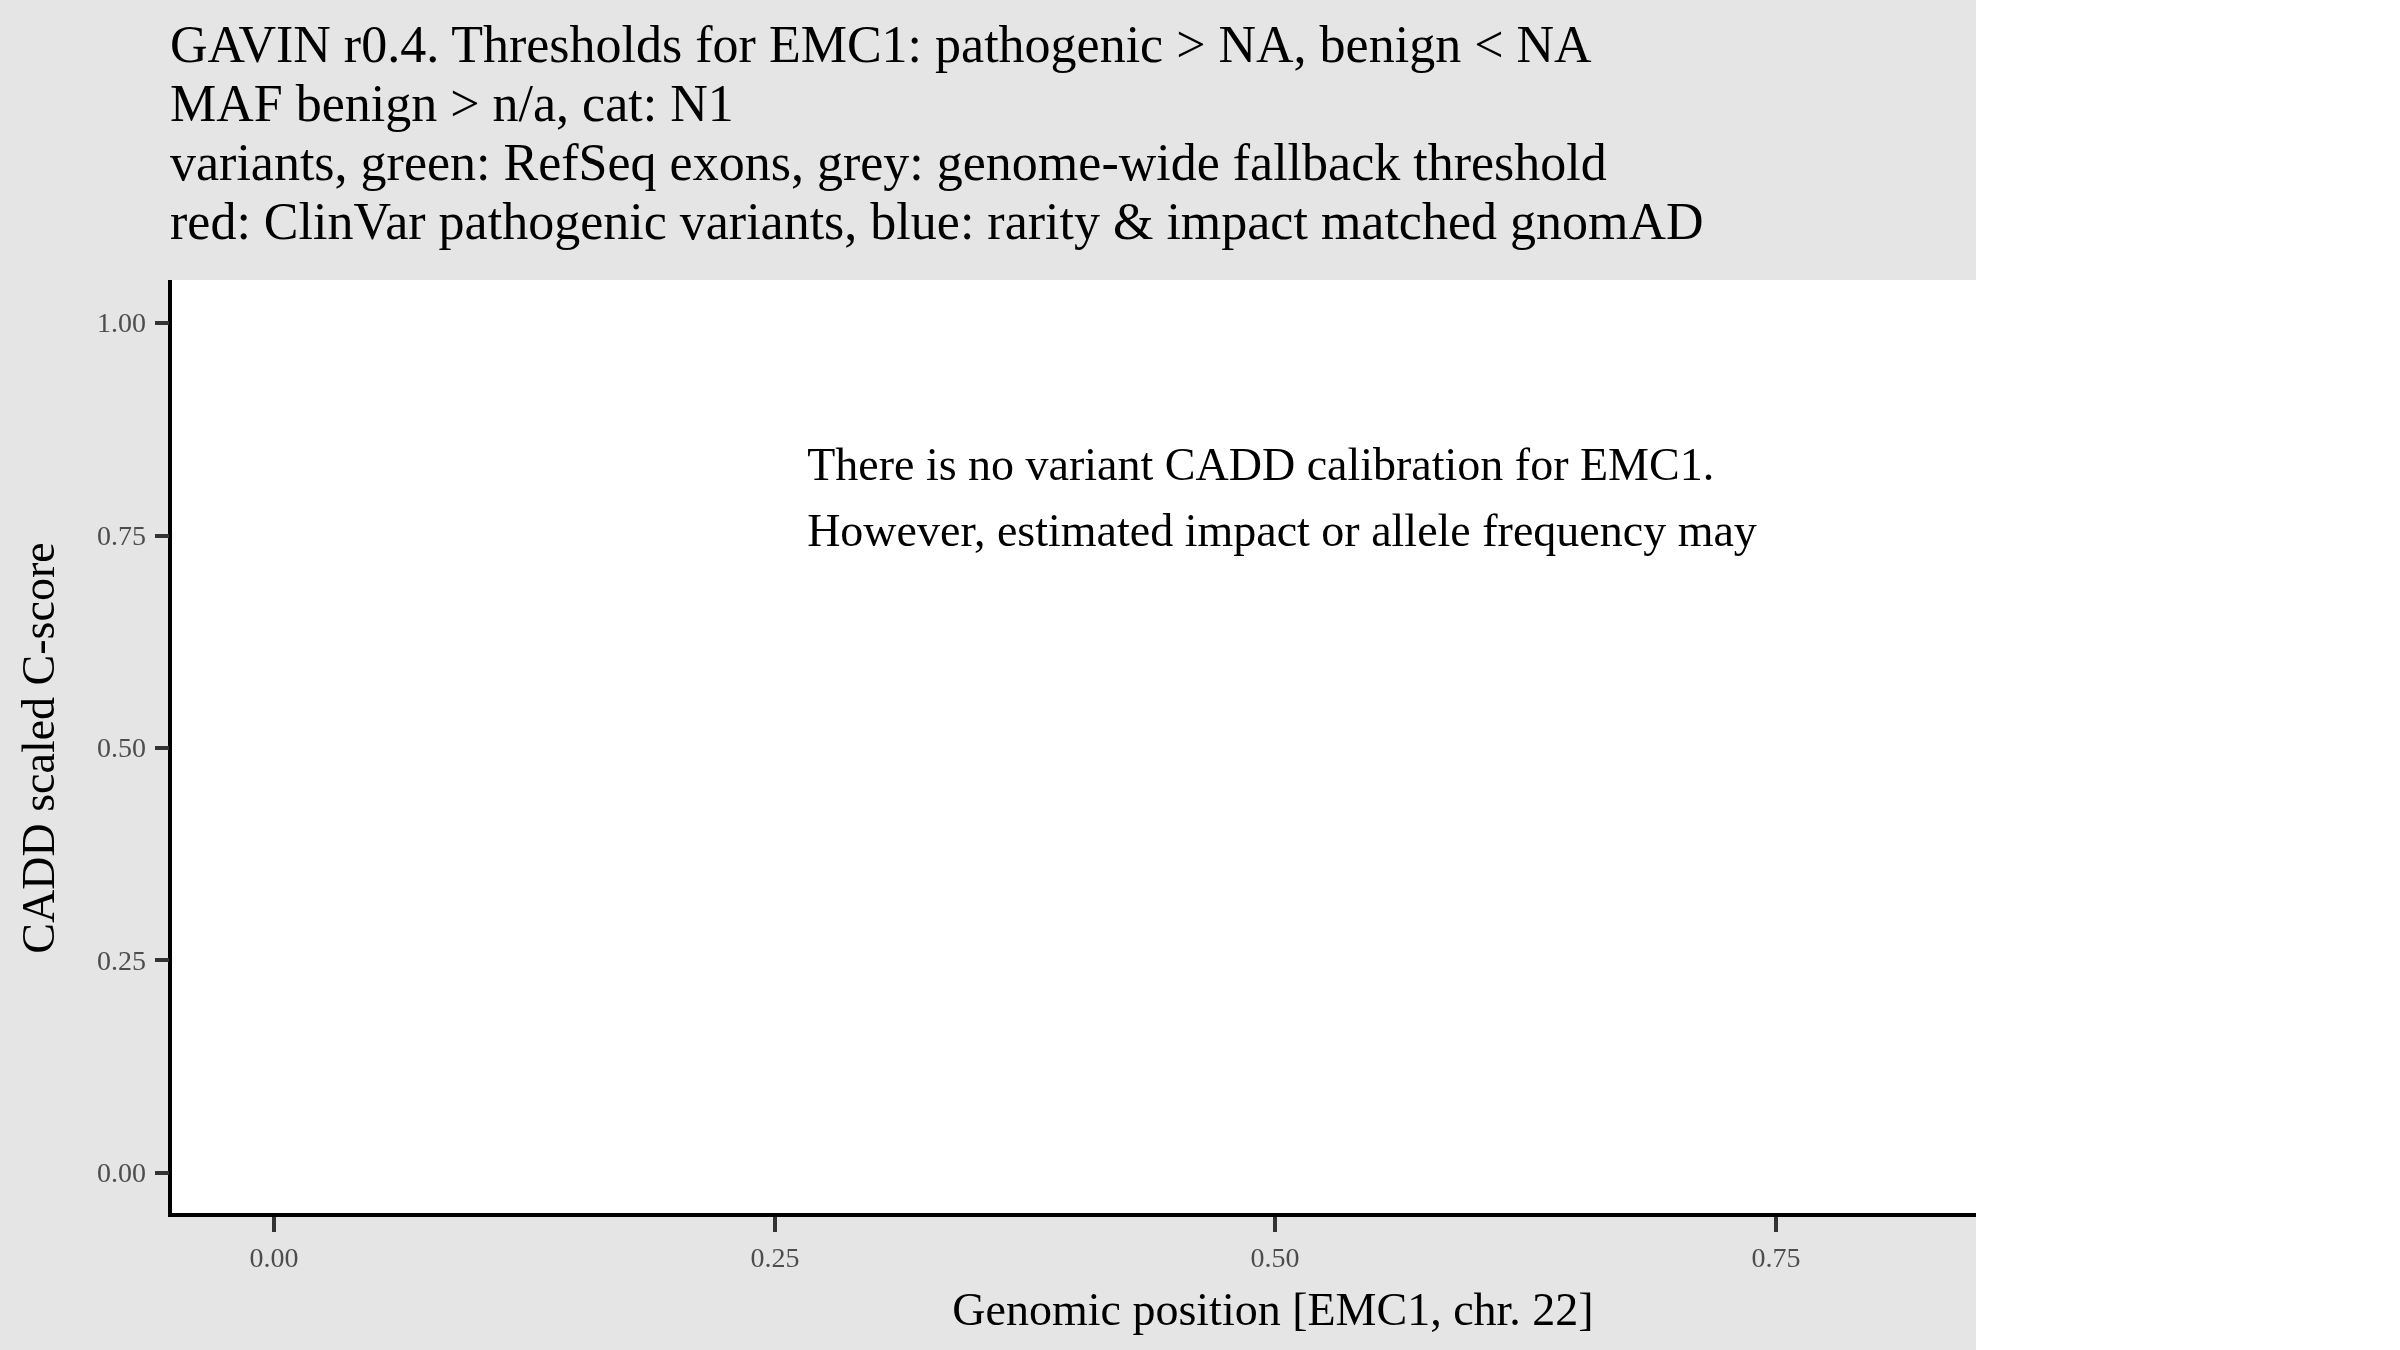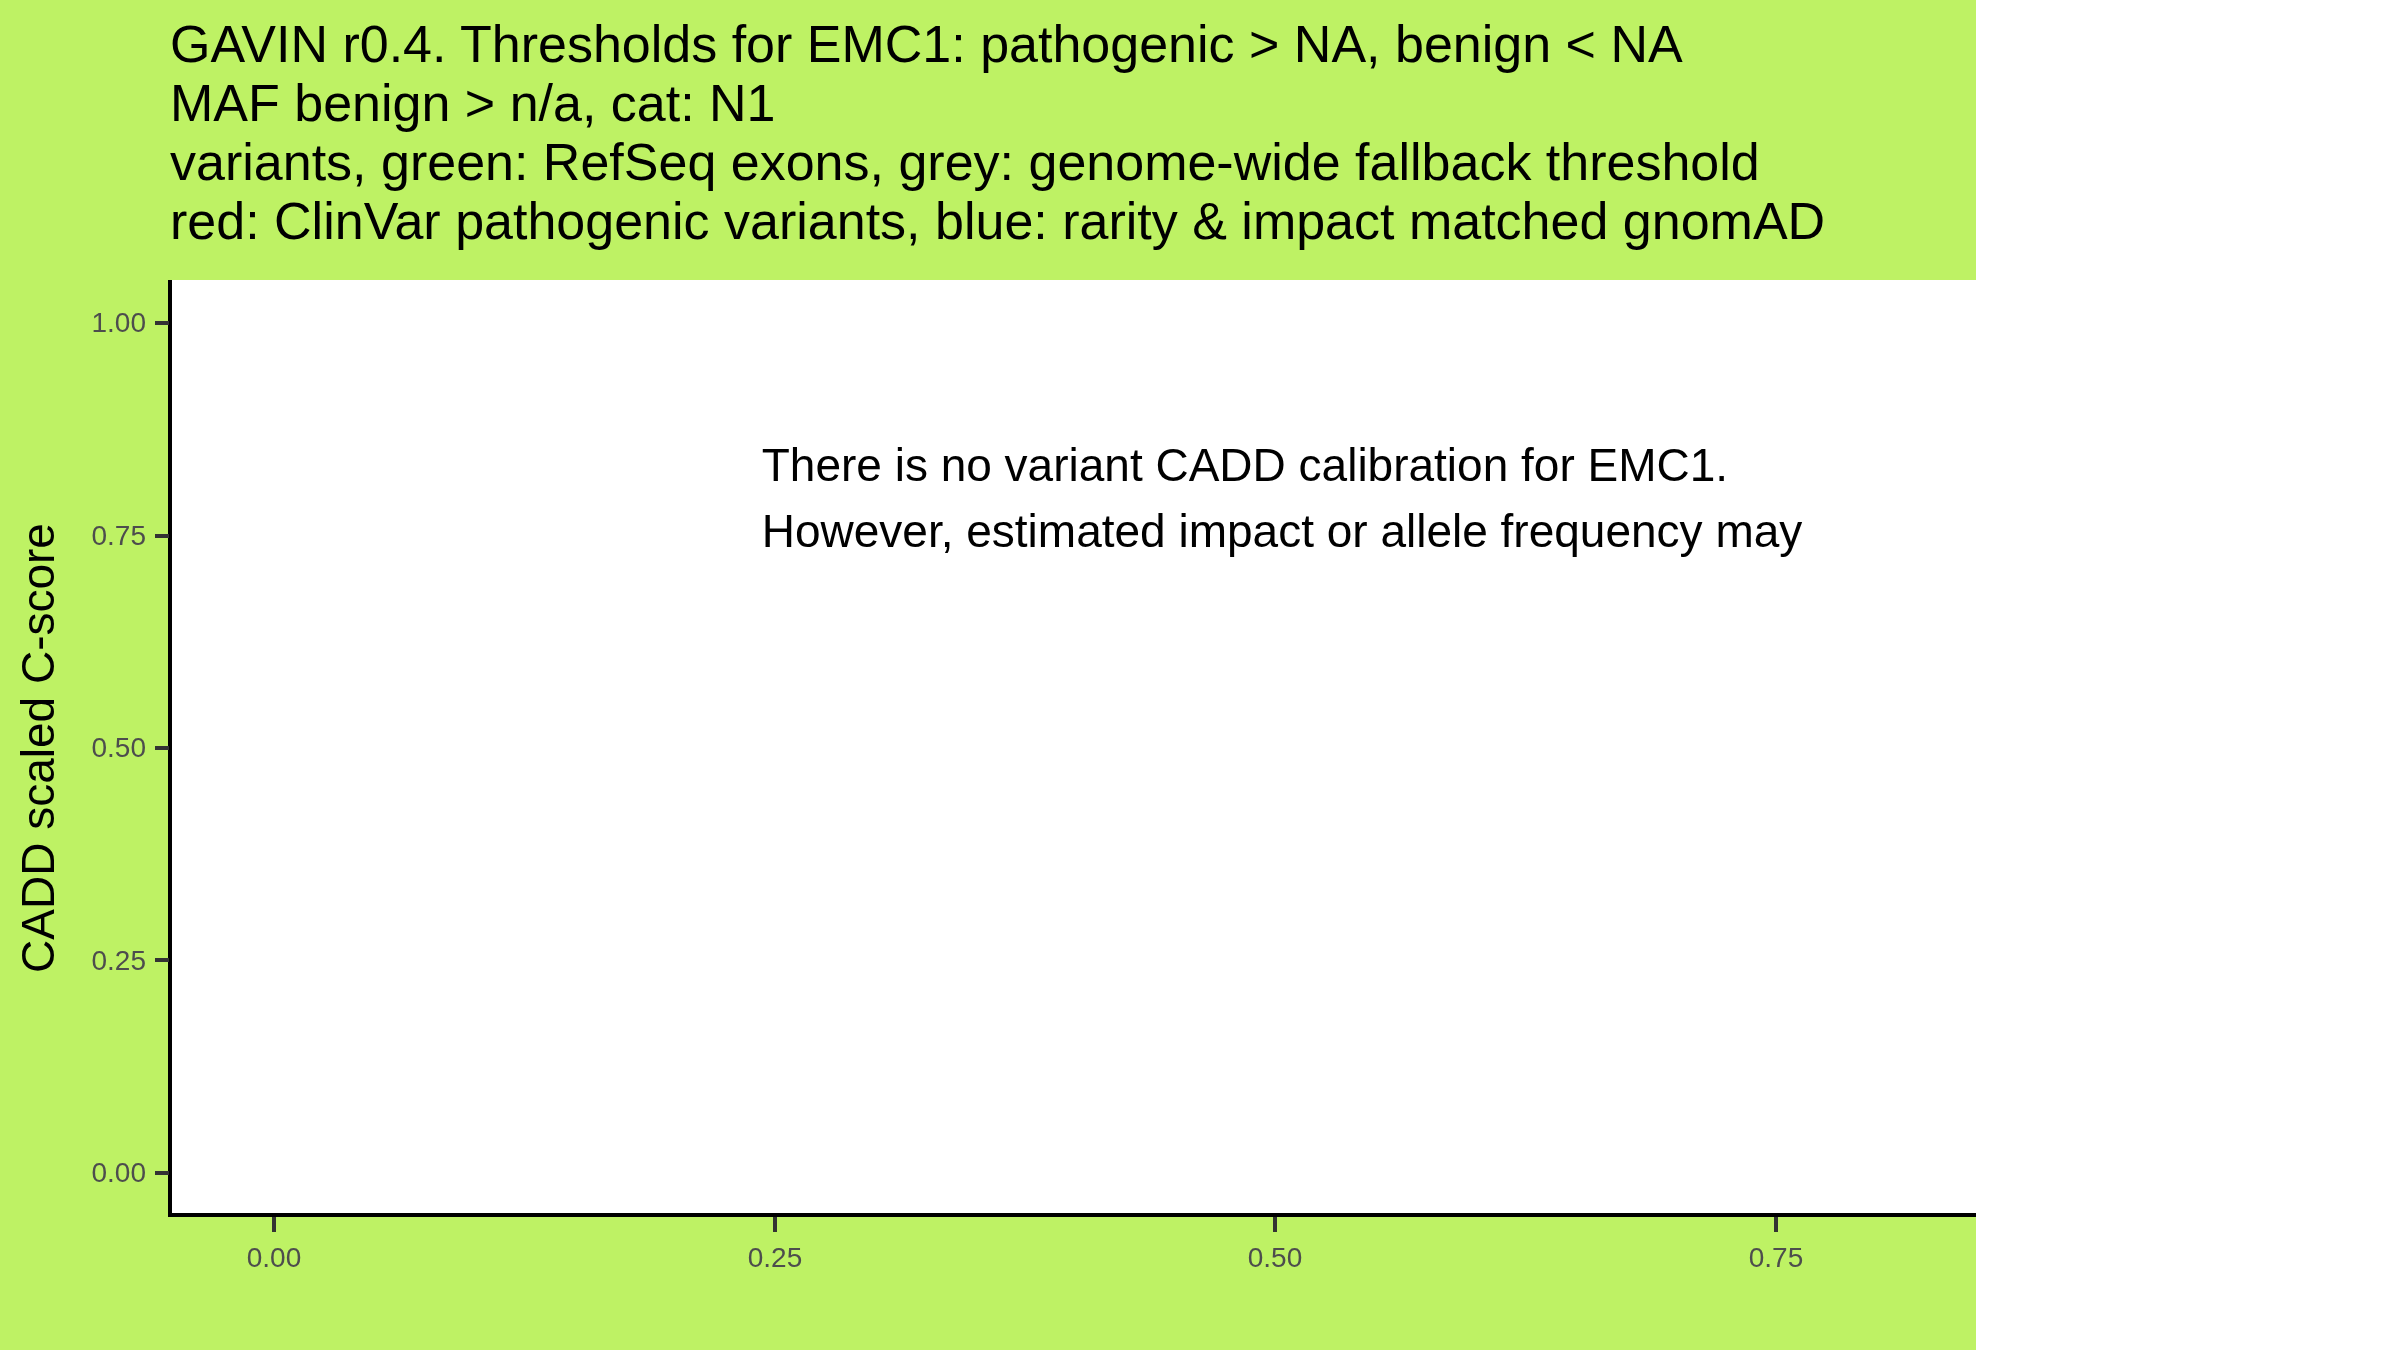--- a/index.html
+++ b/index.html
@@ -4,22 +4,22 @@
 <style>
   html, body {
     margin: 0;
     padding: 0;
     background: #ffffff;
   }
   .figure {
     position: relative;
     width: 1976px;
     height: 1350px;
-    background: #bef264;
-    font-family: Liberation Sans, sans-serif;
+    background: #e5e5e5;
+    font-family: Liberation Serif, serif;
     overflow: hidden;
   }
   .plot-title {
     position: absolute;
     left: 170px;
     top: 15px;
     font-size: 52px;
     line-height: 59px;
     color: #000000;
     white-space: nowrap;
@@ -145,15 +145,16 @@
   <div class="tick x" style="left:1273px"></div>
   <div class="tick x" style="left:1774px"></div>
   <div class="tick x" style="left:2274px"></div>
 
   <div class="tick-label x" style="left:274px">0.00</div>
   <div class="tick-label x" style="left:775px">0.25</div>
   <div class="tick-label x" style="left:1275px">0.50</div>
   <div class="tick-label x" style="left:1776px">0.75</div>
   <div class="tick-label x" style="left:2276px">1.00</div>
 
+  <div class="axis-title x">Genomic position [EMC1, chr. 22]</div>
   <div class="axis-title y">CADD scaled C-score</div>
 
 </div>
 
 </body></html>

